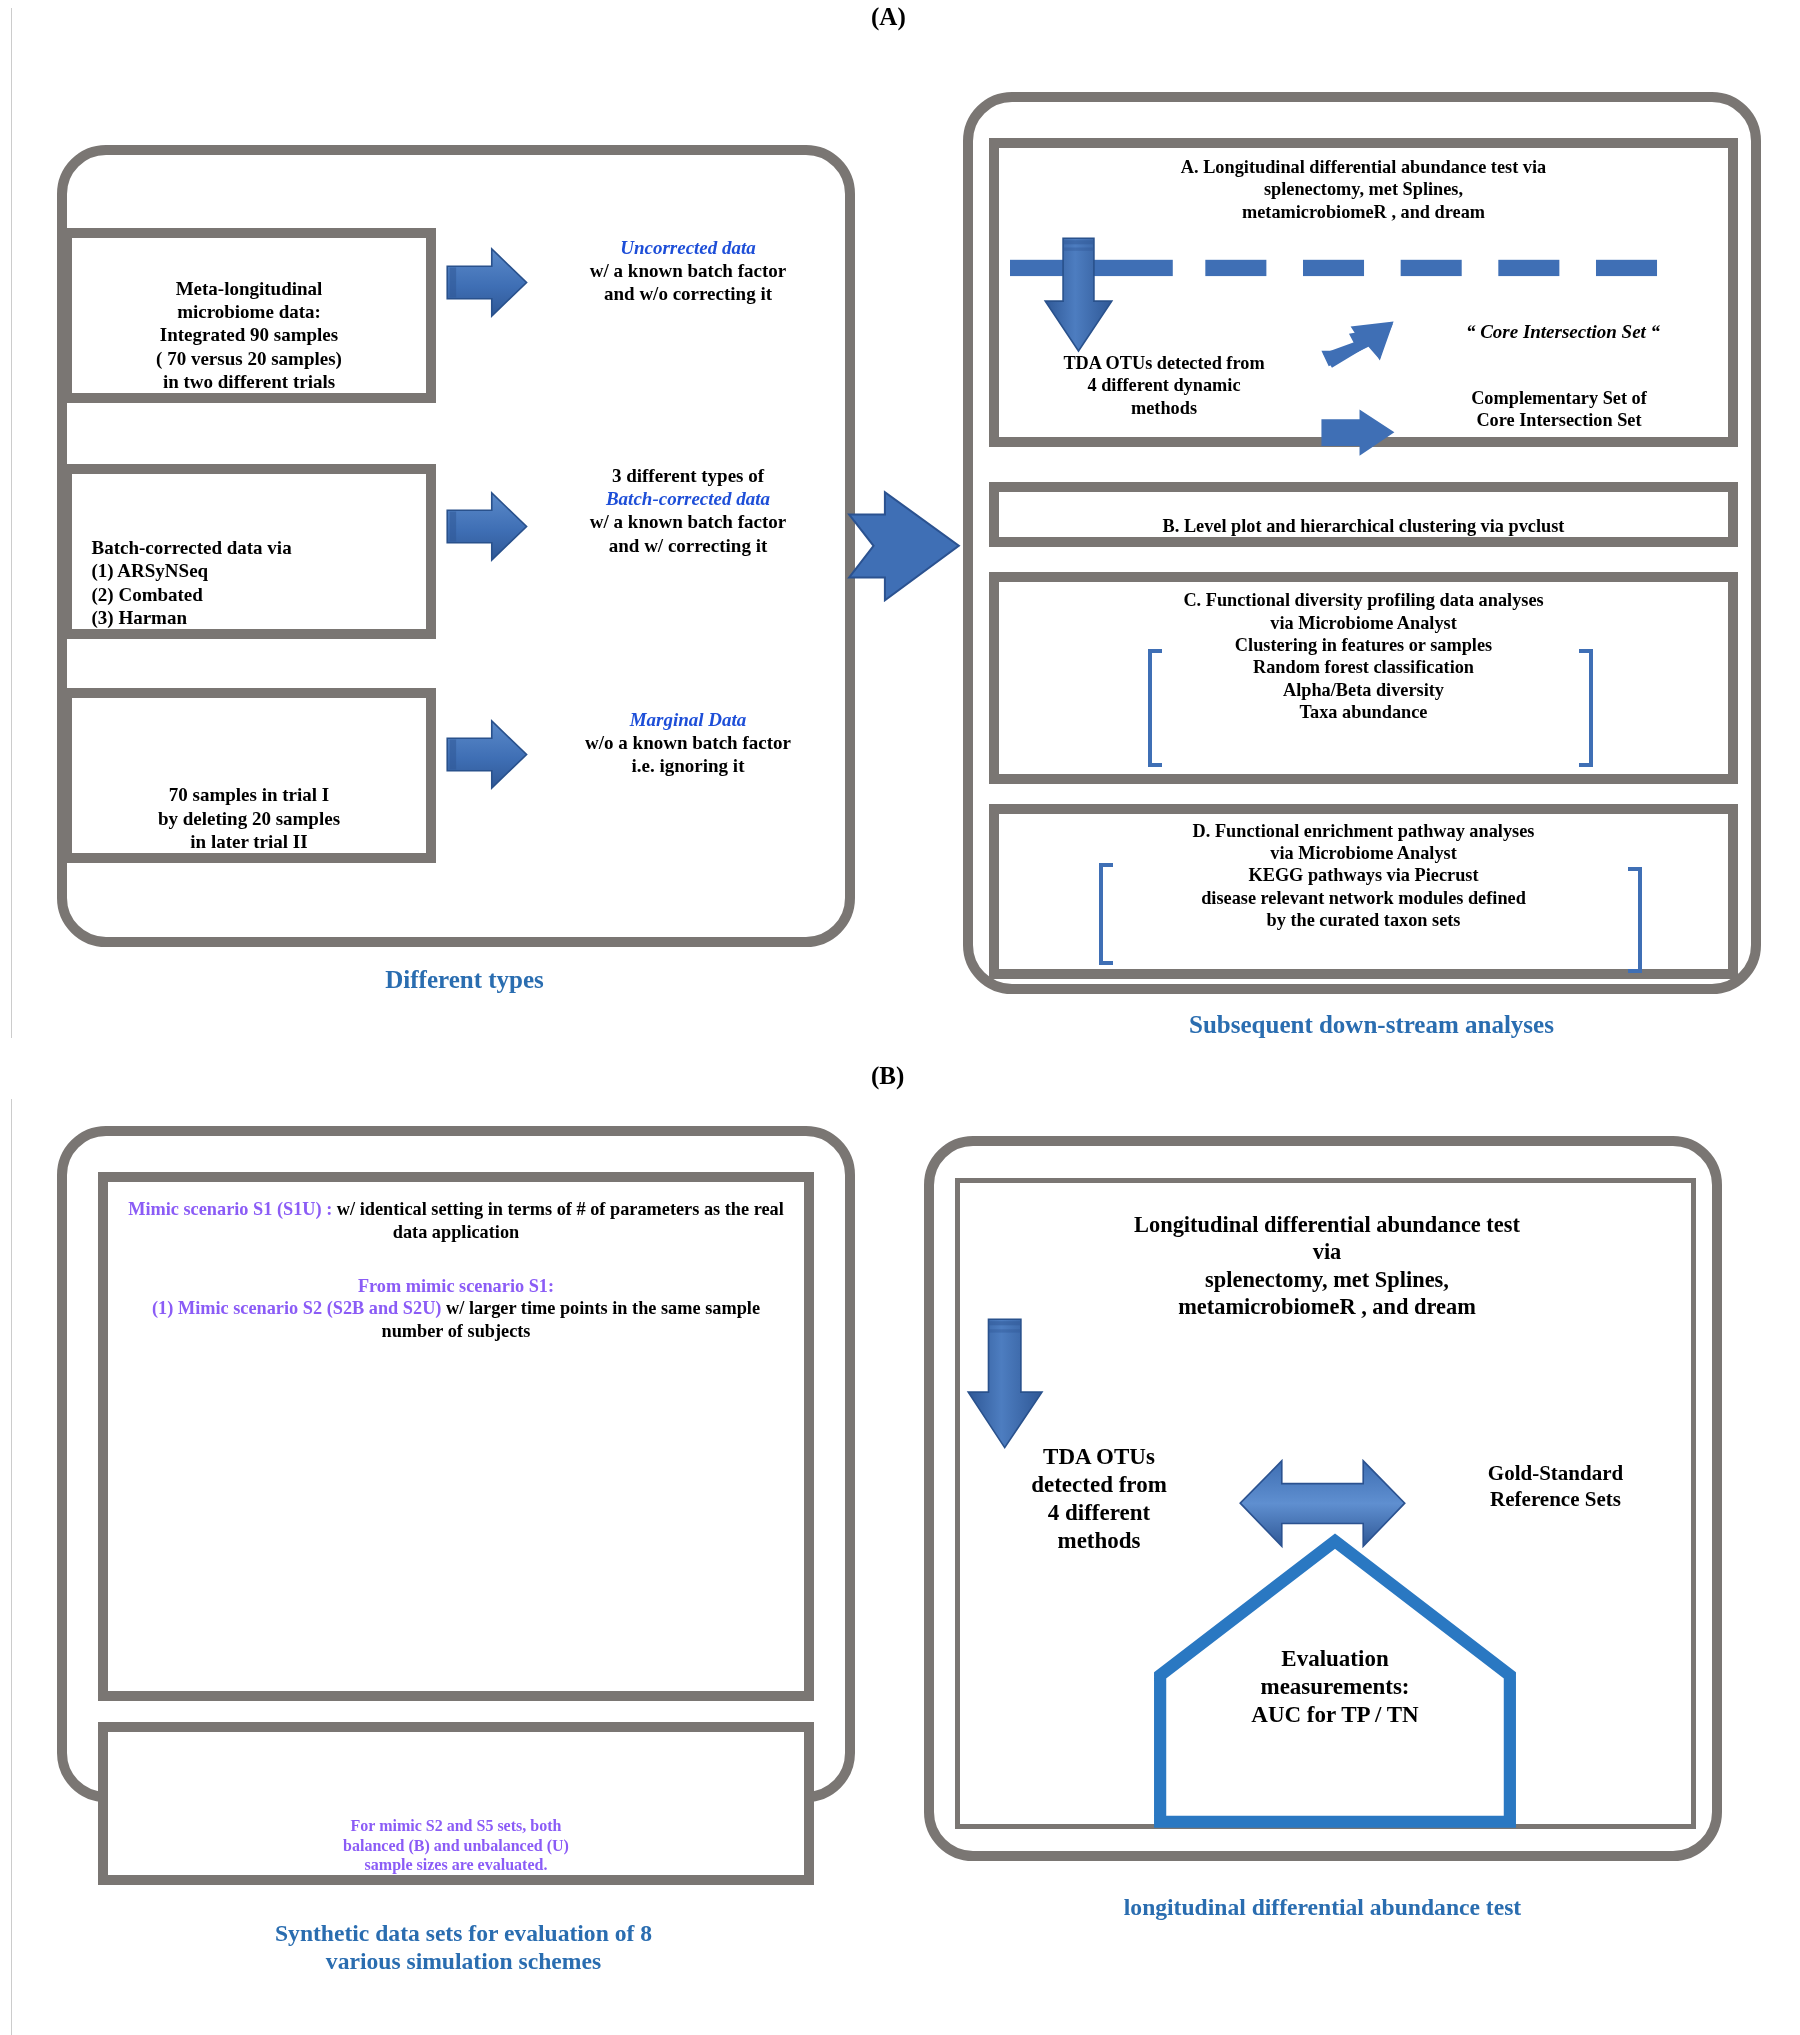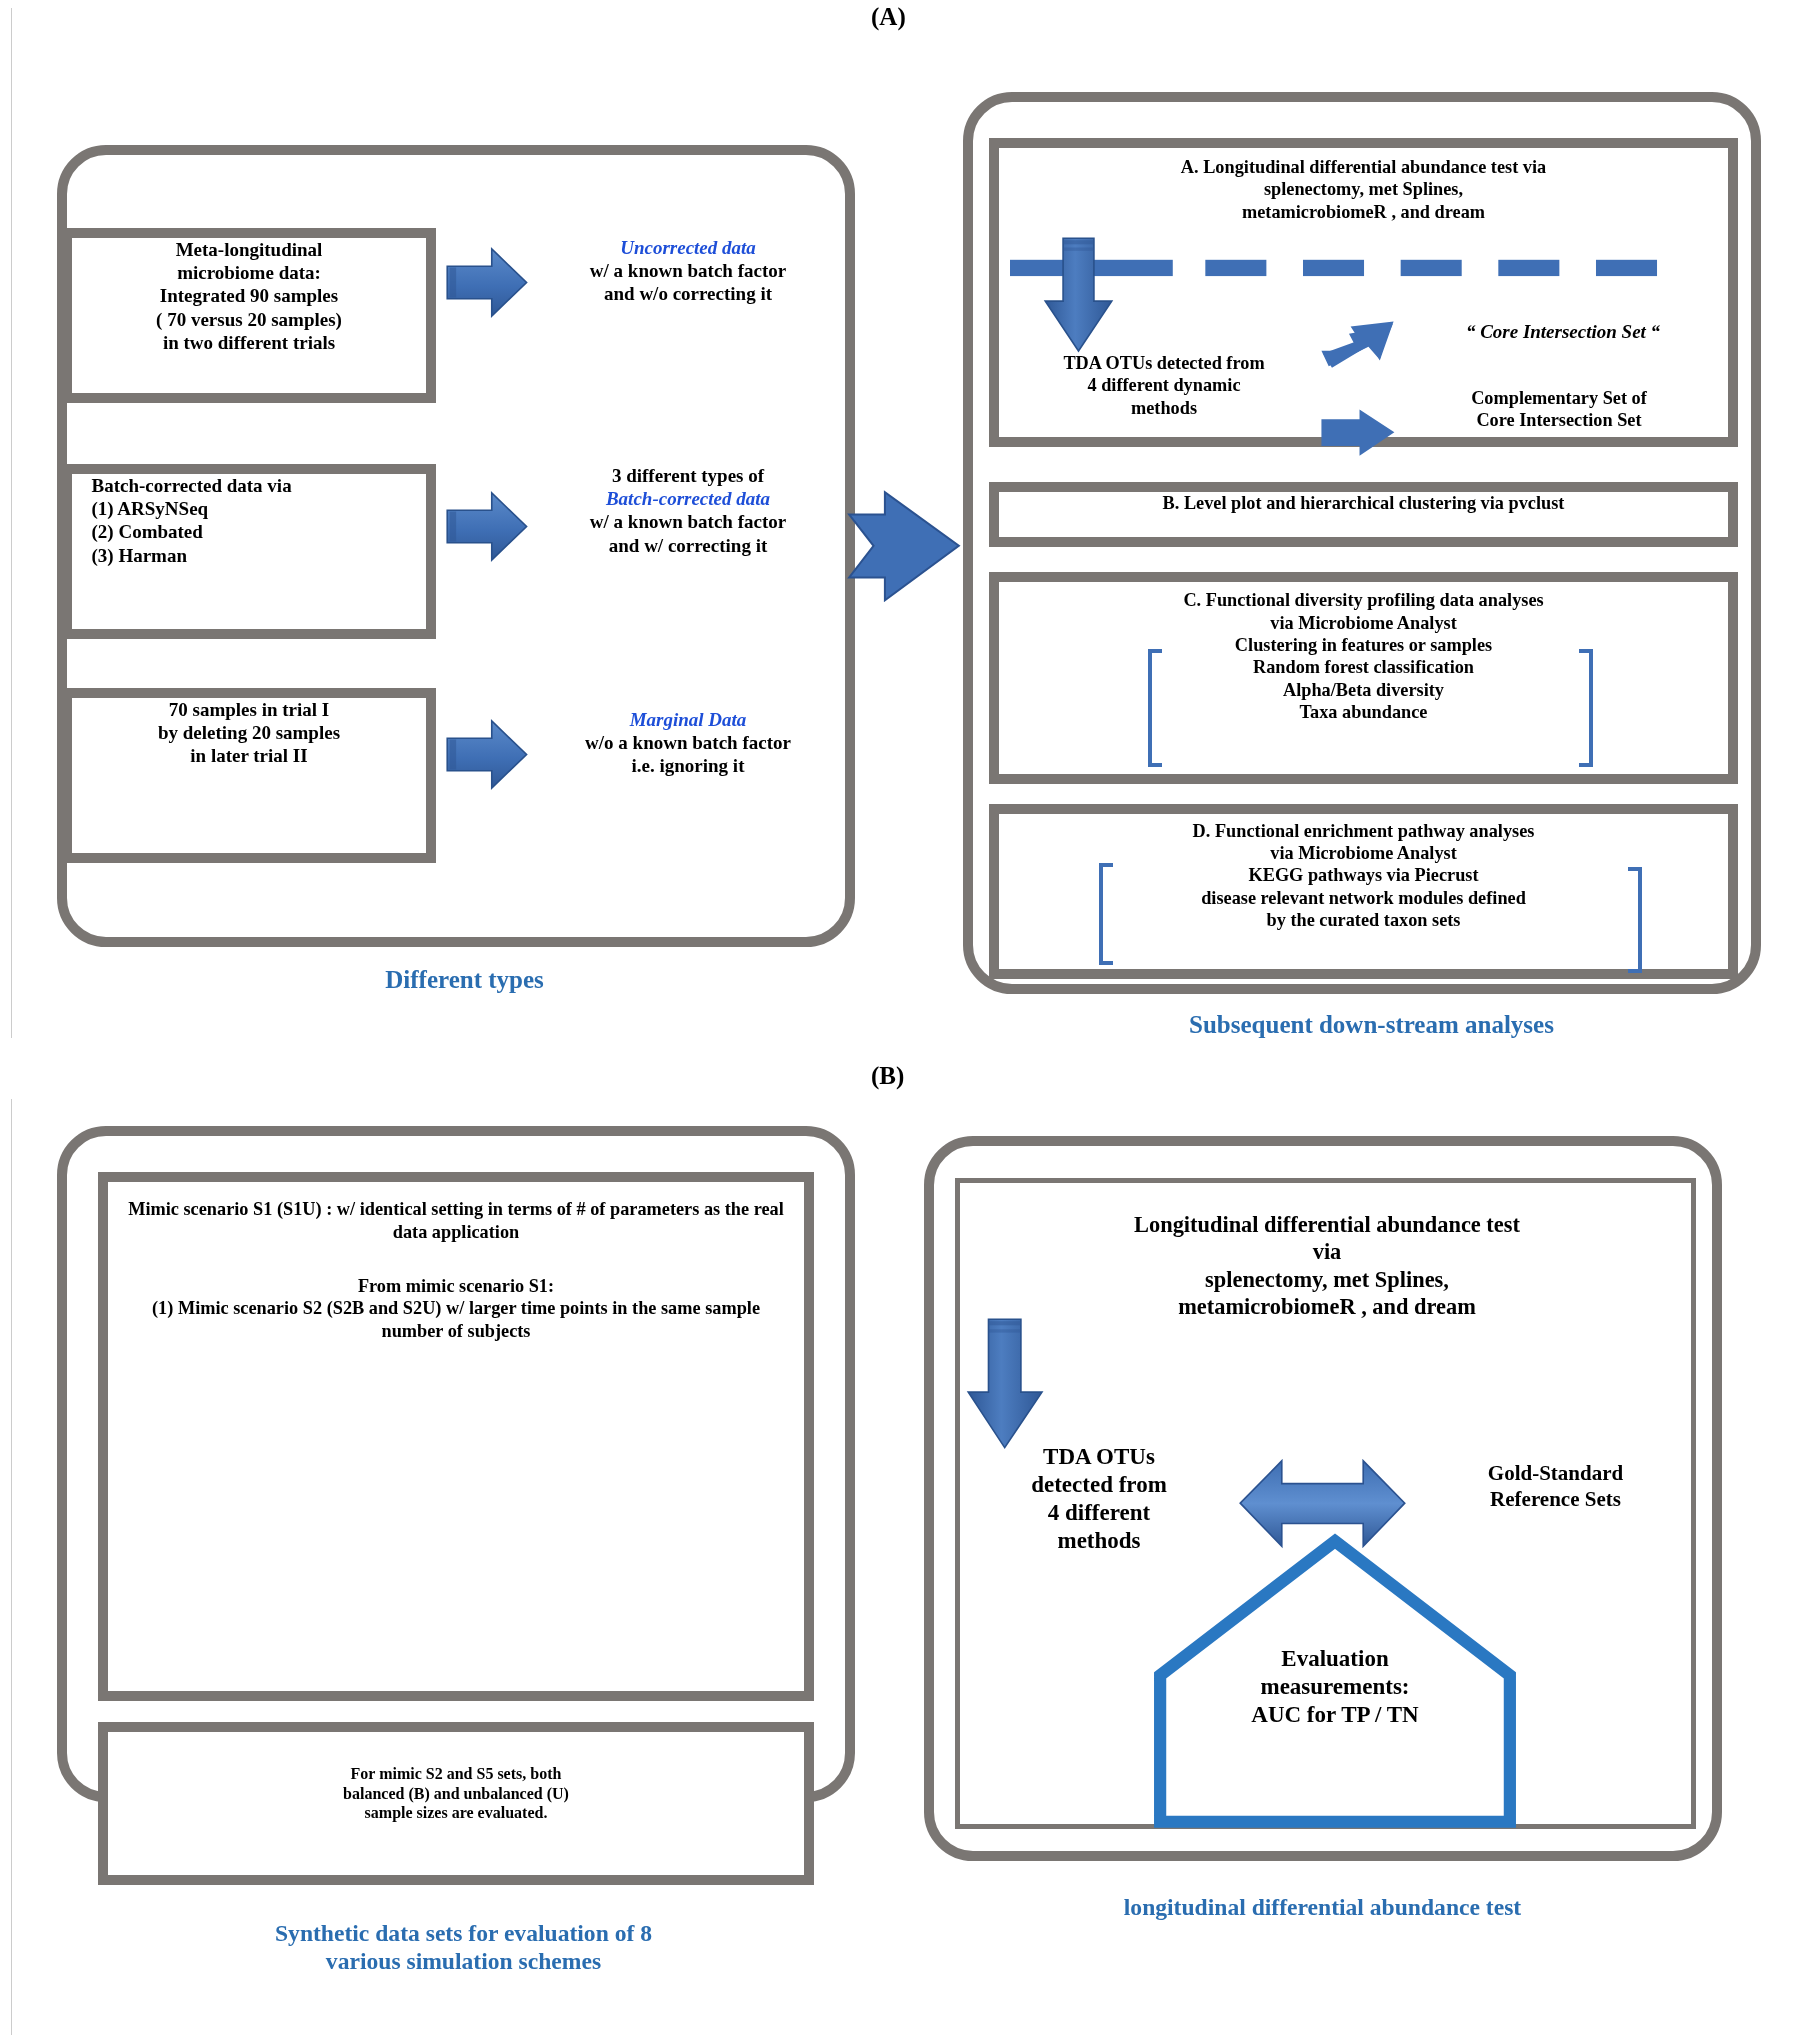--- a/index.html
+++ b/index.html
@@ -43,30 +43,30 @@
     background: #ffffff;
     box-sizing: border-box;
   }
   .wbox {
     position: absolute;
     background: #ffffff;
     box-sizing: border-box;
     display: flex;
     flex-direction: column;
     align-items: center;
-    justify-content: flex-start;
+    justify-content: flex-end;
   }
   .txt {
     text-align: center;
     font-weight: bold;
     color: #000;
     line-height: 1.22;
     font-family: "Liberation Serif", "DejaVu Serif", serif;
   }
-  .blue { color: #000000; margin-top: 32px; }
+  .blue { color: #8b5cf6; margin-top: 32px; }
   .blue-ital { color: #1d4ed8; font-style: italic; }
   .caption {
     position: absolute;
     text-align: center;
     font-weight: bold;
     color: #2a6db0;
     line-height: 1.2;
     font-family: "Liberation Serif", "DejaVu Serif", serif;
   }
   .free-txt {

